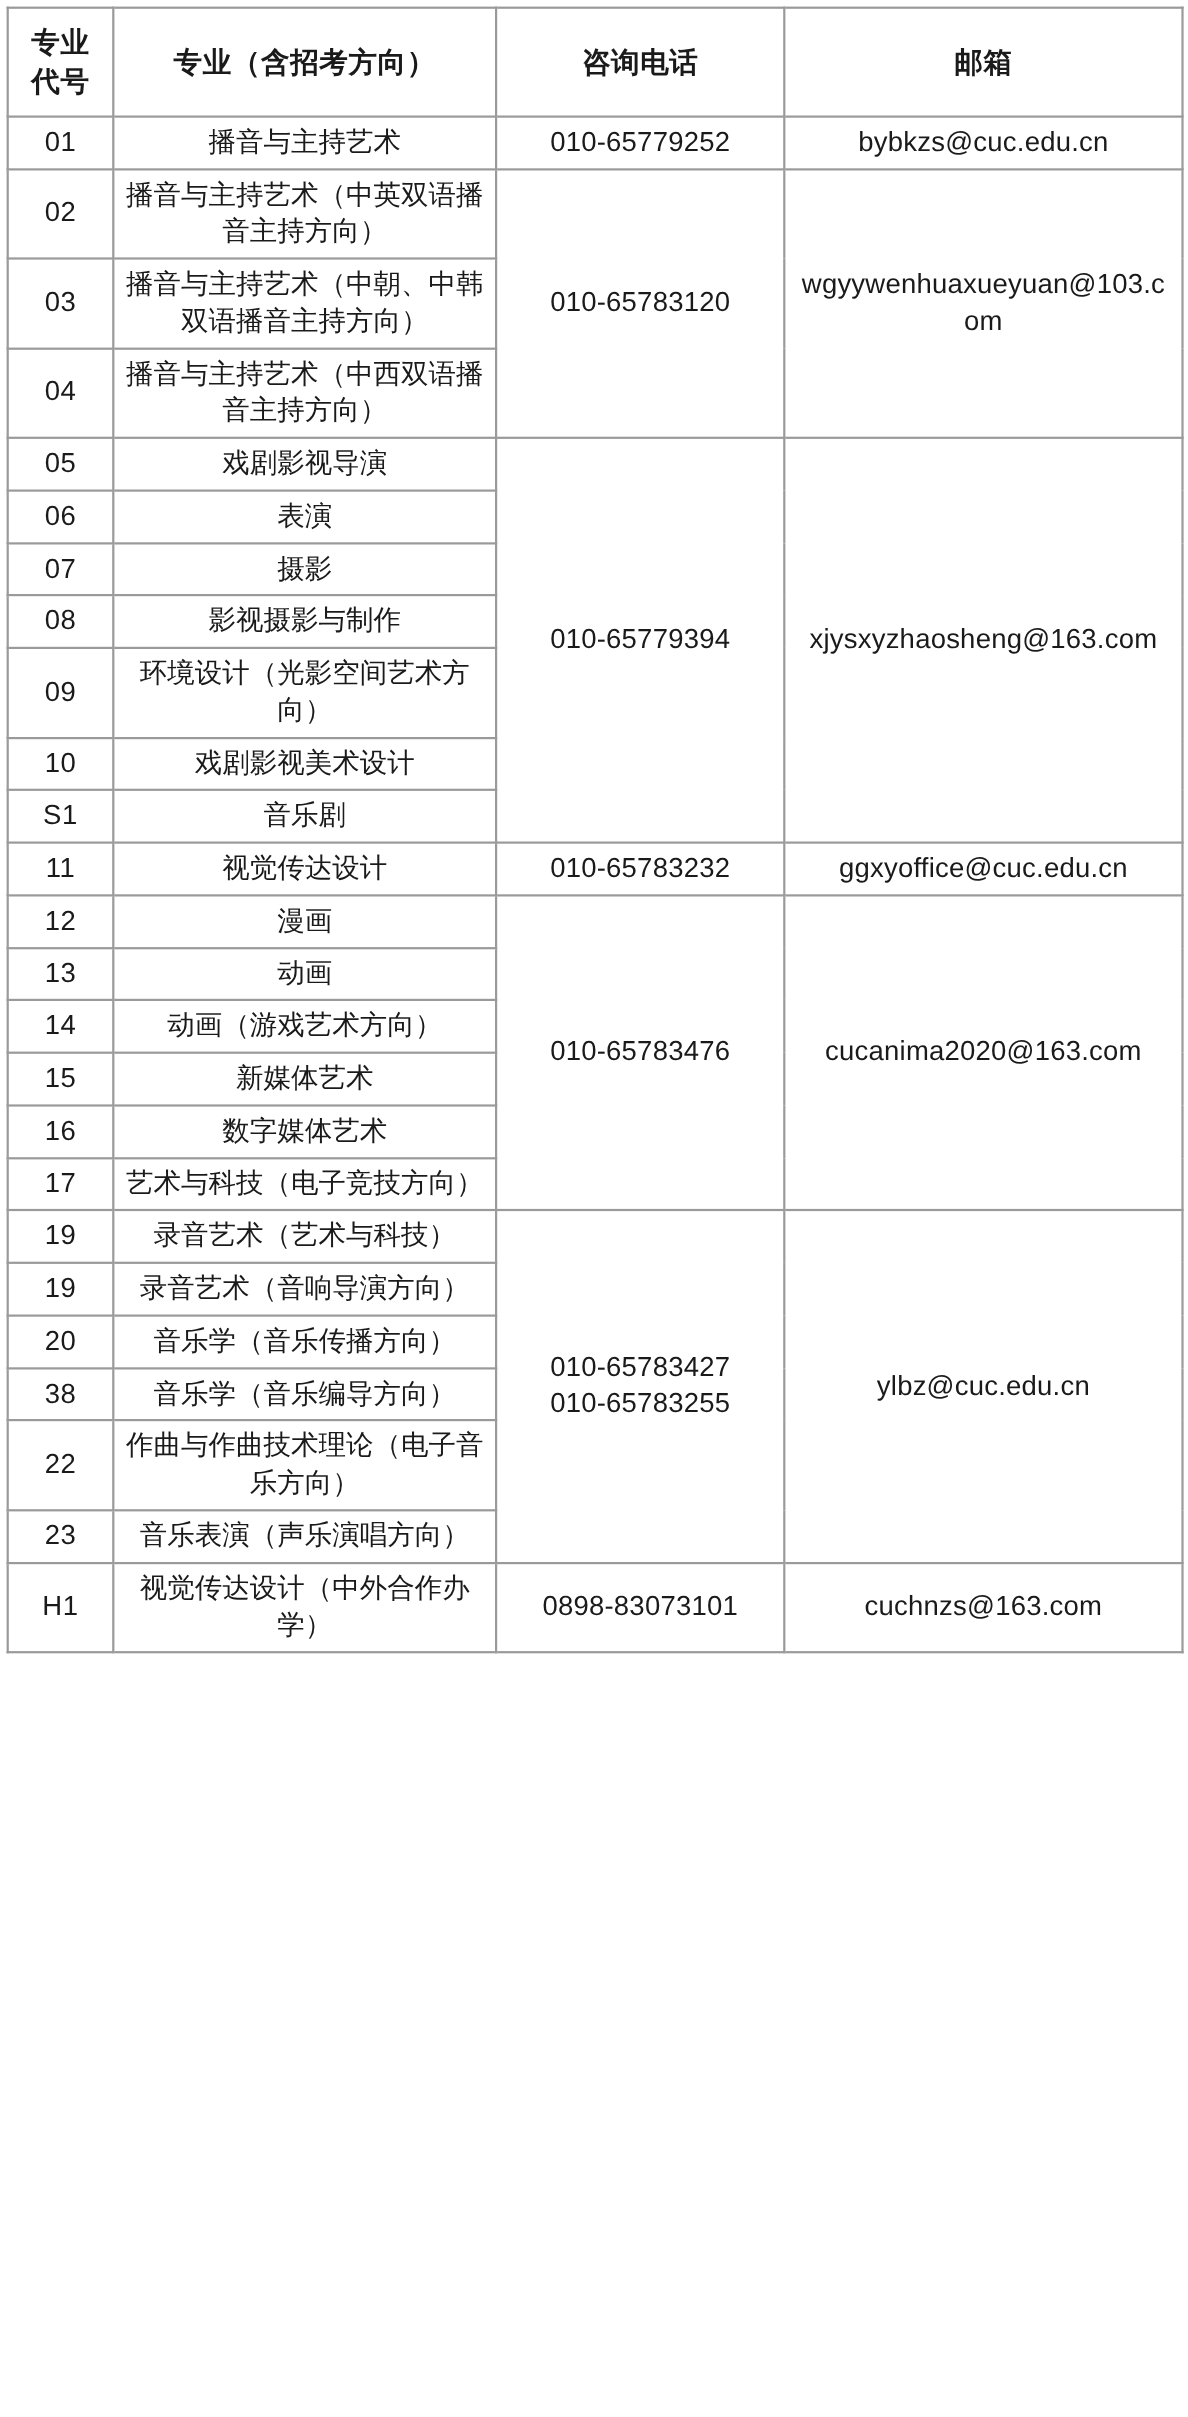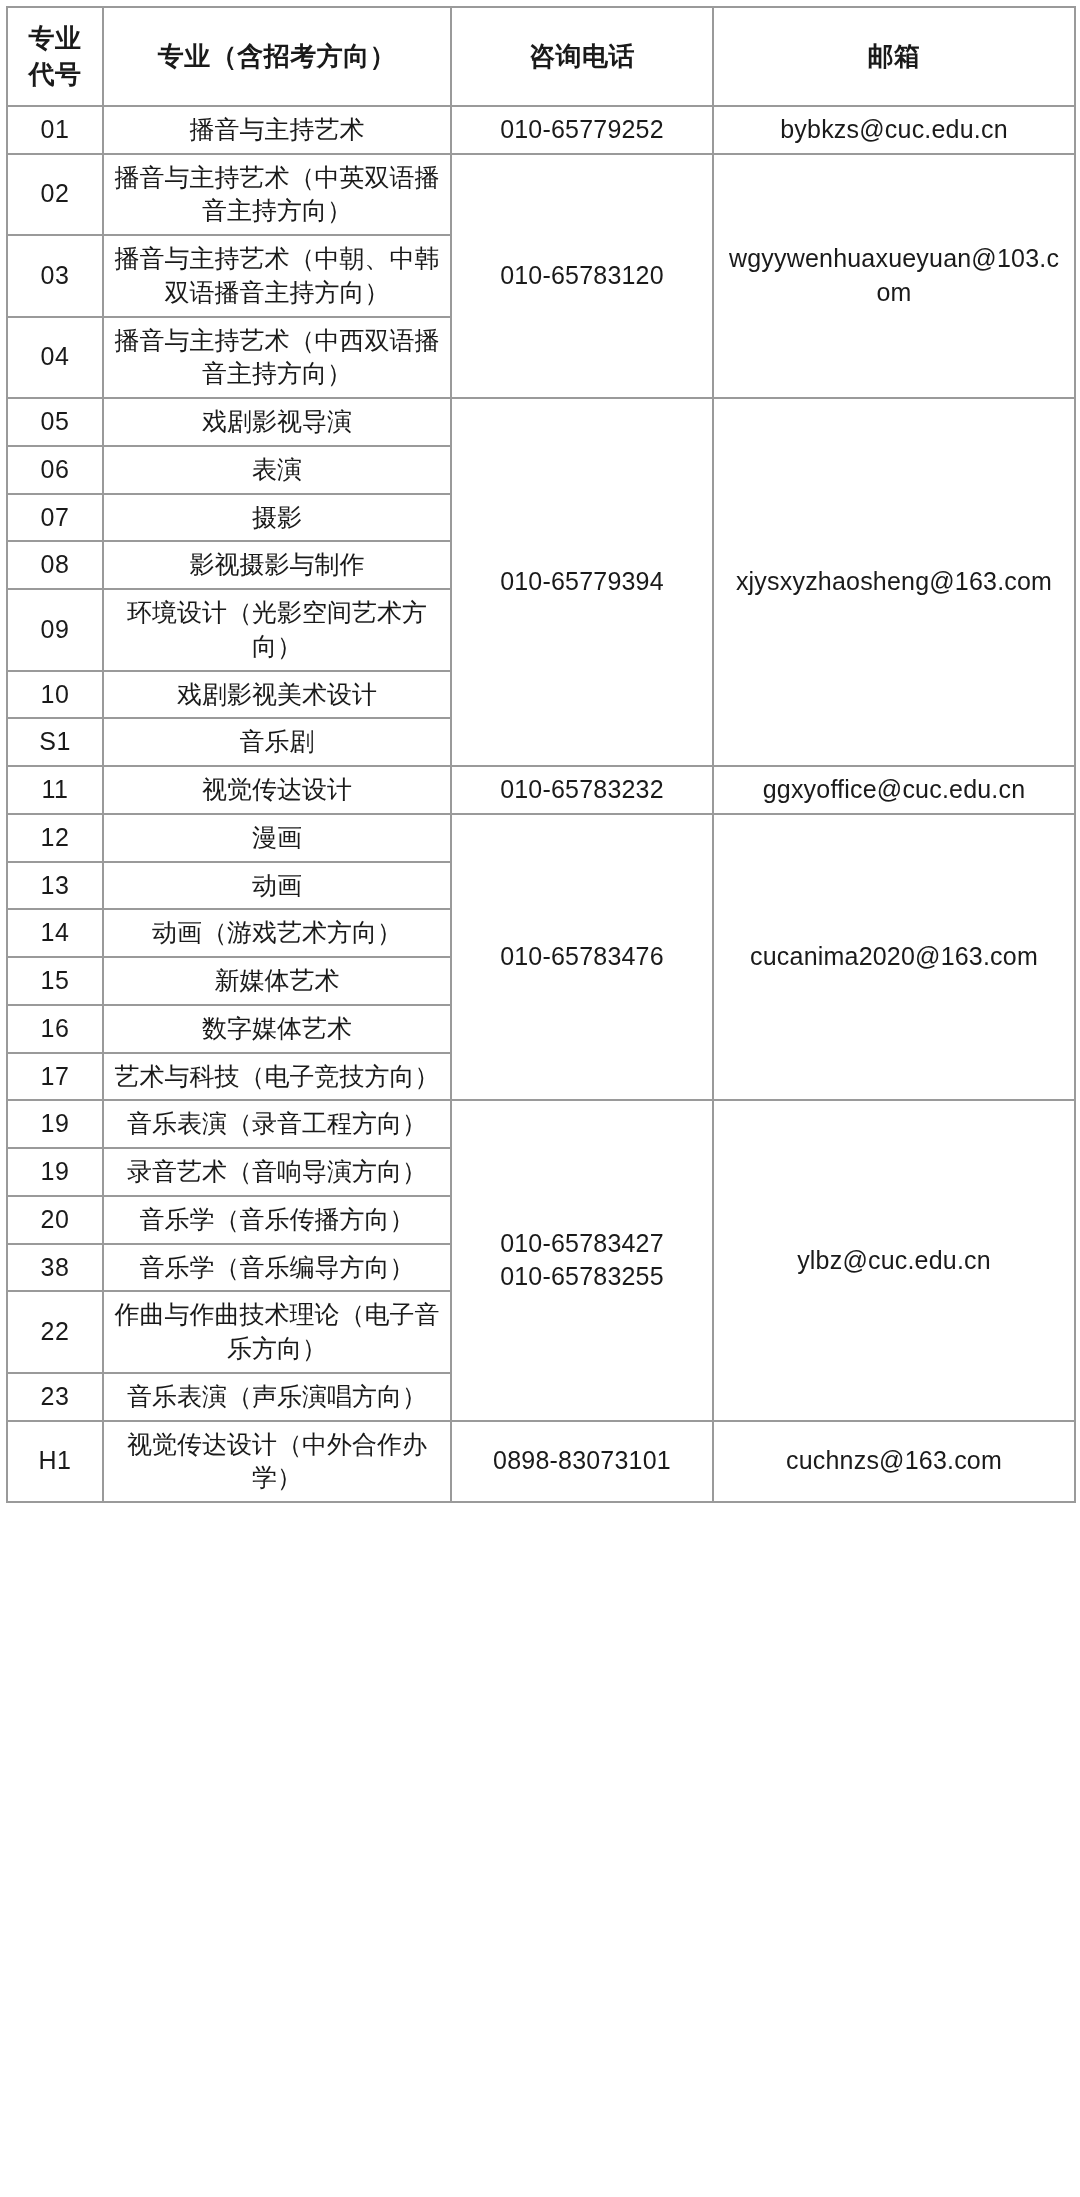--- a/index.html
+++ b/index.html
@@ -167,21 +167,21 @@
         <td class="code">16</td>
         <td class="major">数字媒体艺术</td>
       </tr>
       <tr>
         <td class="code">17</td>
         <td class="major">艺术与科技（电子竞技方向）</td>
       </tr>
 
       <tr>
         <td class="code">19</td>
-        <td class="major">音乐表演（录音工程方向）</td>
+        <td class="major">录音艺术（艺术与科技）</td>
         <td class="phone" rowspan="6">
           <span class="line">010-65783427</span>
           <span class="line">010-65783255</span>
         </td>
         <td class="mail" rowspan="6">ylbz@cuc.edu.cn</td>
       </tr>
       <tr>
         <td class="code">19</td>
         <td class="major">录音艺术（音响导演方向）</td>
       </tr>

